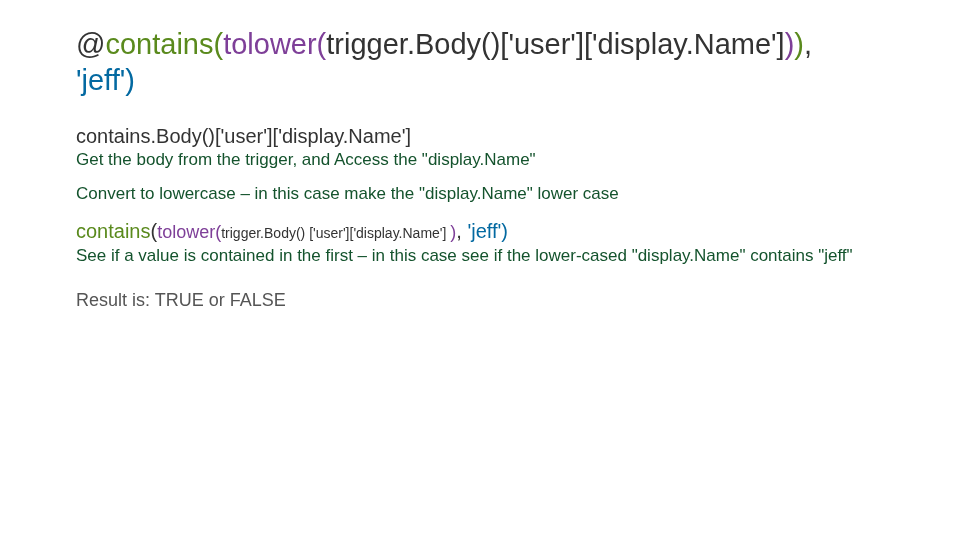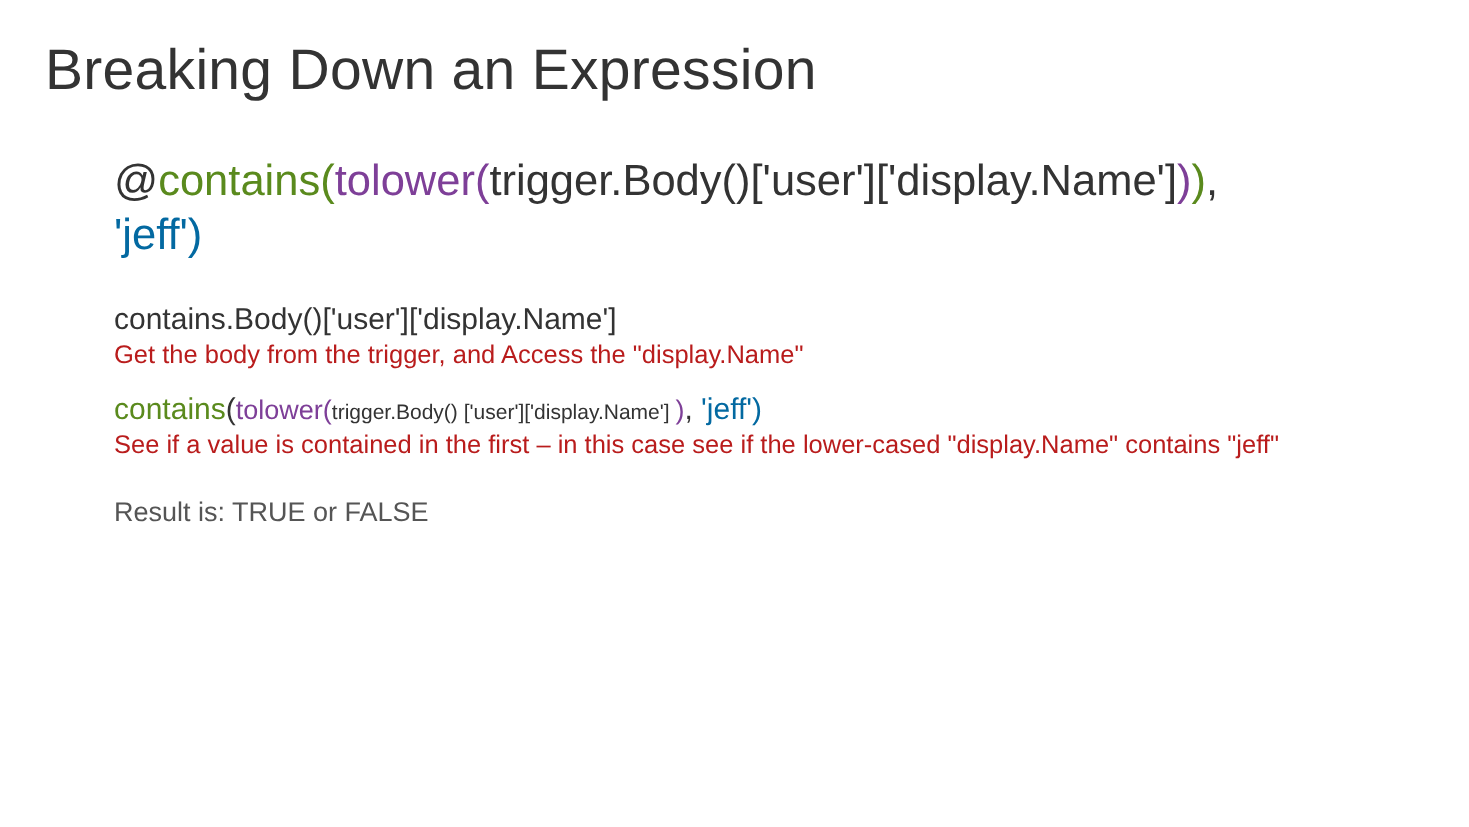--- a/index.html
+++ b/index.html
@@ -9,44 +9,44 @@
   .content { padding-left: 46px; padding-right: 20px; }
   .expr-big { font-size: 29px; font-weight: 300; line-height: 1.25; margin-bottom: 24px; }
   .c-dark  { color: #333; }
   .c-green { color: #5a8a1d; }
   .c-purple{ color: #7e3f98; }
   .c-red   { color: #0369a1; }
   .part { margin-bottom: 3px; }
   .p-head { font-size: 20px; font-weight: 300; line-height: 1.3; }
   .p-head .sub { font-size: 14px; vertical-align: baseline; }
   .p-head .mid { font-size: 18px; vertical-align: baseline; }
-  .p-desc { font-size: 17px; font-weight: 300; color: #b91c1c; line-height: 1.35; margin-bottom: 12px; }
+  .p-desc { font-size: 17px; font-weight: 300; color: #14532d; line-height: 1.35; margin-bottom: 12px; }
   .result { font-size: 18px; font-weight: 300; color: #555; margin-top: 22px; }
 </style>
 </head>
 <body>
 
 <div class="slide">
-  <div class="title">Breaking Down an Expression</div>
 
   <div class="content">
 
     <div class="expr-big">
       <span class="c-dark">@</span><span class="c-green">contains(</span><span class="c-purple">tolower(</span><span class="c-dark">trigger.Body()['user']['display.Name']</span><span class="c-purple">)</span><span class="c-green">)</span><span class="c-dark">,</span><br>
       <span class="c-red">'jeff')</span>
     </div>
 
     <div class="part">
       <div class="p-head">
         <span class="c-dark">contains.Body</span><span class="c-dark">()['user']['display.Name']</span>
       </div>
       <div class="p-desc">Get the body from the trigger, and Access the "display.Name"</div>
     </div>
 
     <div class="part">
+      <div class="p-desc">Convert to lowercase – in this case make the "display.Name" lower case</div>
     </div>
 
     <div class="part">
       <div class="p-head">
         <span class="c-green">contains</span><span class="c-dark">(</span><span class="c-purple mid">tolower(</span><span class="c-dark sub">trigger.Body() ['user']['display.Name'] </span><span class="c-purple mid">)</span><span class="c-dark">,</span><span class="c-red"> 'jeff')</span>
       </div>
       <div class="p-desc">See if a value is contained in the first – in this case see if the lower-cased "display.Name" contains "jeff"</div>
     </div>
 
     <div class="result">Result is: TRUE or FALSE</div>

